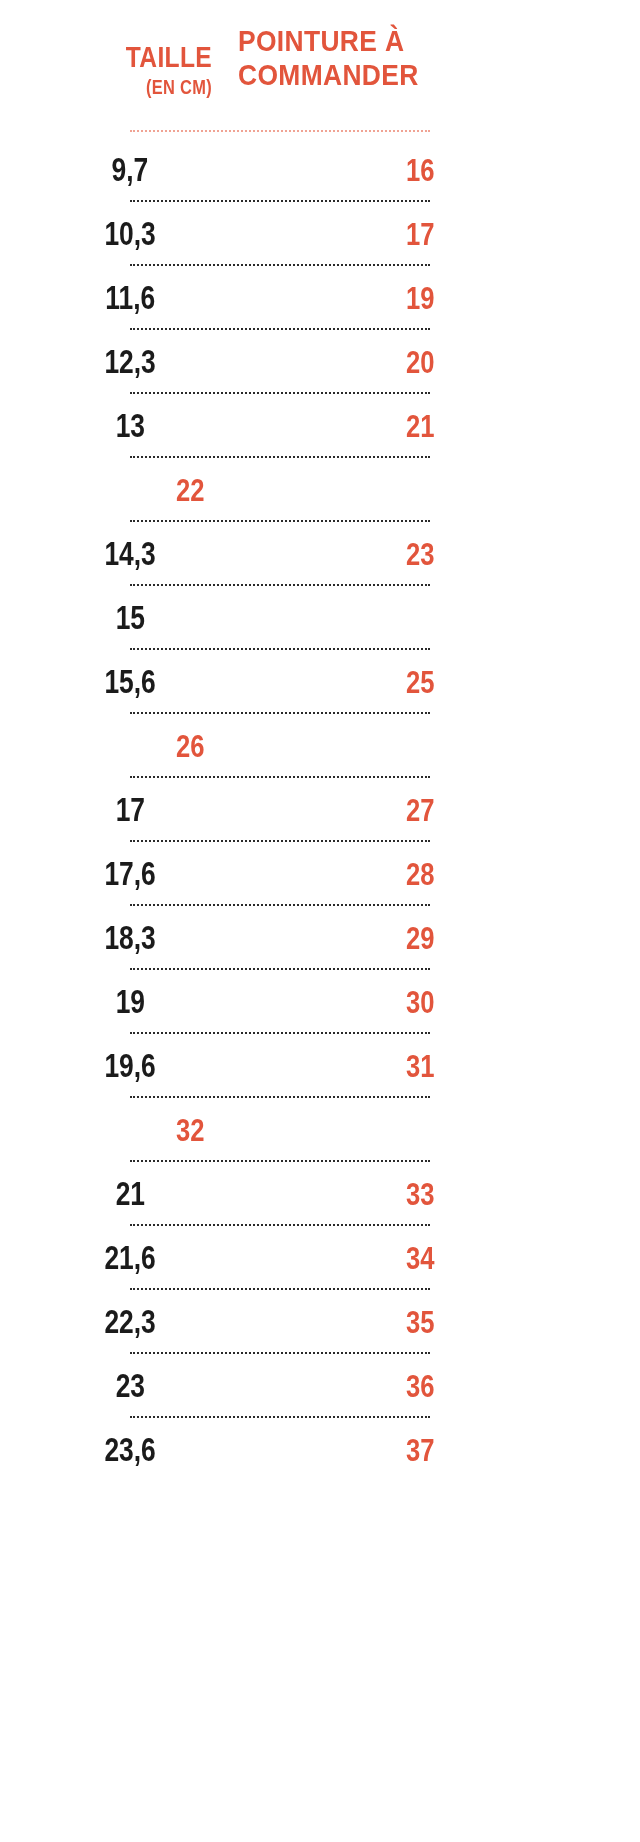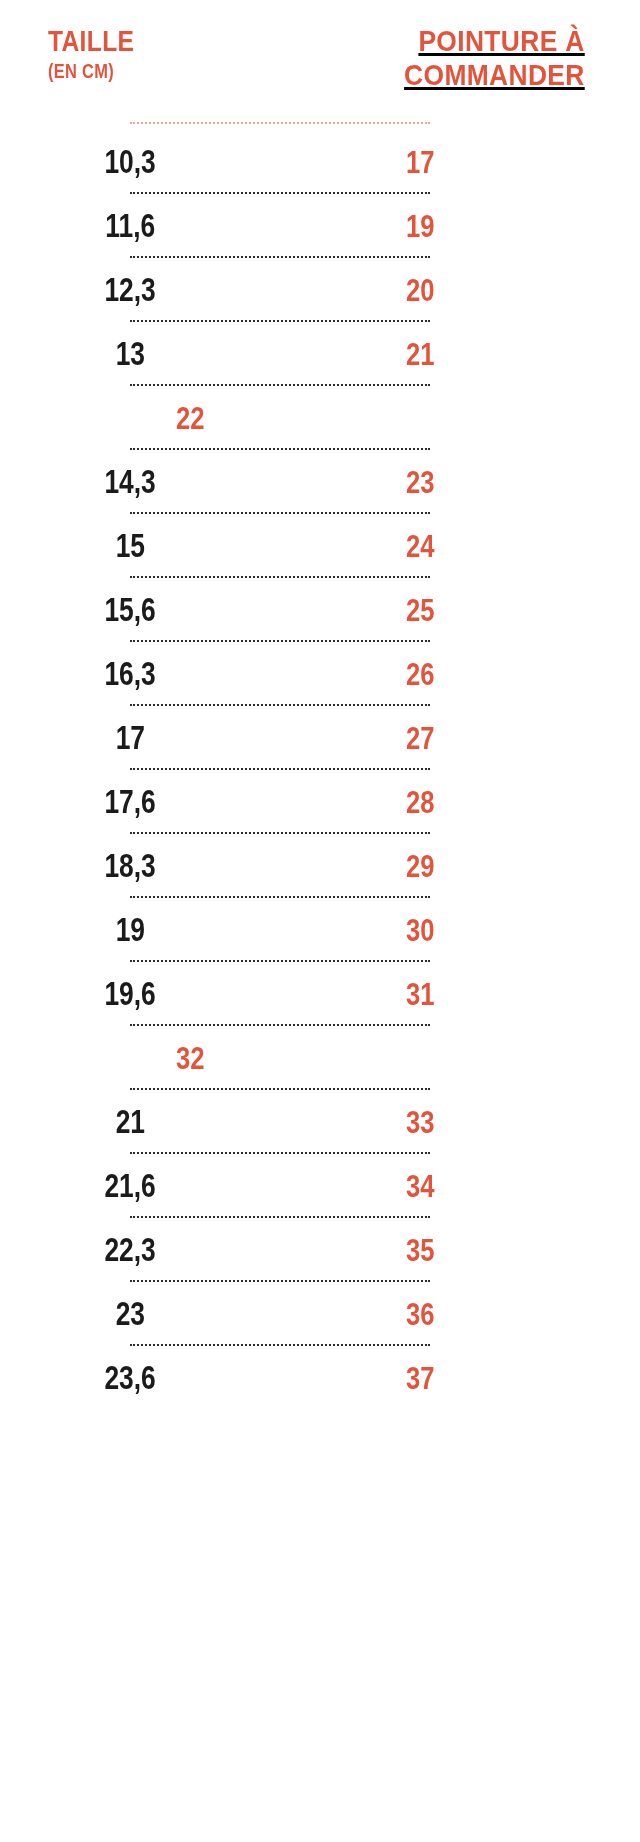--- a/index.html
+++ b/index.html
@@ -28,31 +28,31 @@
     display: flex;
     flex-direction: row;
     align-items: flex-start;
     padding: 24px 0 0 0;
     width: 640px;
     box-sizing: border-box;
   }
 
   .col-size {
     width: 230px;
-    text-align: left;
+    text-align: right;
     box-sizing: border-box;
     padding-left: 30px;
+    margin-top: 16px;
   }
   .col-order {
     width: 410px;
-    text-align: right;
+    text-align: left;
     box-sizing: border-box;
     padding-left: 8px;
     padding-right: 8px;
-    text-decoration: underline;
   }
 
   .head-main {
     color: #e2553c;
     font-weight: bold;
     font-size: 30px;
     line-height: 34px;
     letter-spacing: 0.4px;
     font-family: "Liberation Sans Narrow", "Liberation Sans", "DejaVu Sans Condensed", sans-serif;
     transform: scaleX(0.82);
@@ -162,20 +162,25 @@
       <div class="head-main">COMMANDER</div>
     </div>
   </div>
 
   <div class="rule-wrap">
     <div class="rule"></div>
   </div>
 
   <div class="rows">
       <div class="row">
+        <div class="cell-size"><span>9,7</span></div>
+        <div class="cell-order"><span>16</span></div>
+        <div class="row-sep"></div>
+      </div>
+      <div class="row">
         <div class="cell-size"><span>10,3</span></div>
         <div class="cell-order"><span>17</span></div>
         <div class="row-sep"></div>
       </div>
       <div class="row">
         <div class="cell-size"><span>11,6</span></div>
         <div class="cell-order"><span>19</span></div>
         <div class="row-sep"></div>
       </div>
       <div class="row">
@@ -192,30 +197,28 @@
         <div class="cell-order"><span>22</span></div>
         <div class="row-sep"></div>
       </div>
       <div class="row">
         <div class="cell-size"><span>14,3</span></div>
         <div class="cell-order"><span>23</span></div>
         <div class="row-sep"></div>
       </div>
       <div class="row">
         <div class="cell-size"><span>15</span></div>
-        <div class="cell-order"><span>24</span></div>
         <div class="row-sep"></div>
       </div>
       <div class="row">
         <div class="cell-size"><span>15,6</span></div>
         <div class="cell-order"><span>25</span></div>
         <div class="row-sep"></div>
       </div>
       <div class="row">
-        <div class="cell-size"><span>16,3</span></div>
         <div class="cell-order"><span>26</span></div>
         <div class="row-sep"></div>
       </div>
       <div class="row">
         <div class="cell-size"><span>17</span></div>
         <div class="cell-order"><span>27</span></div>
         <div class="row-sep"></div>
       </div>
       <div class="row">
         <div class="cell-size"><span>17,6</span></div>

